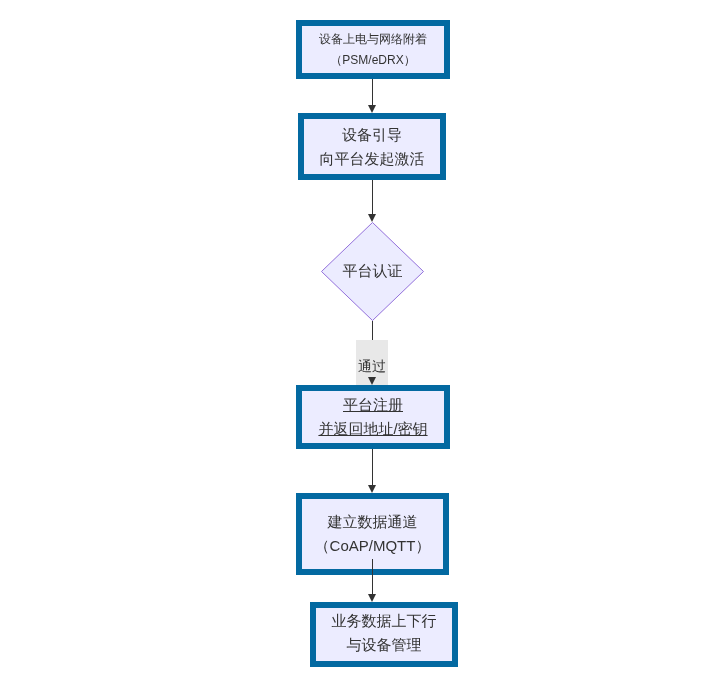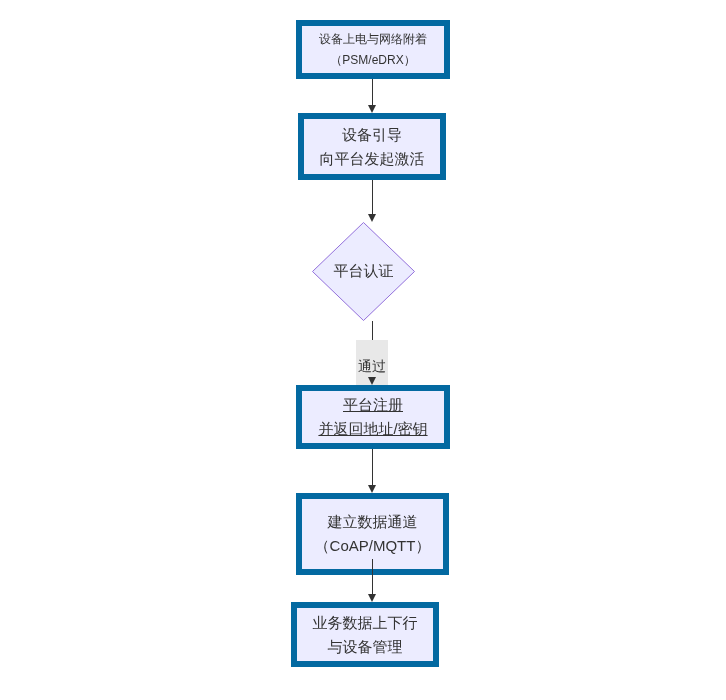--- a/index.html
+++ b/index.html
@@ -41,21 +41,21 @@
   .arrowhead {
     position: absolute;
     width: 0;
     height: 0;
     border-left: 4.5px solid transparent;
     border-right: 4.5px solid transparent;
     border-top: 8px solid #333333;
   }
   .diamond-wrap {
     position: absolute;
-    left: 312px;
+    left: 321px;
     top: 222px;
     width: 103px;
     height: 99px;
   }
   .diamond-wrap svg {
     position: absolute;
     left: 0;
     top: 0;
   }
   .diamond-label {
@@ -80,21 +80,21 @@
     font-size: 14px;
     line-height: 21px;
     padding: 16px 2px;
     white-space: nowrap;
   }
   
   .node-a { left: 296px; top: 20px;  width: 154px; height: 59px; }
   .node-b { left: 298px; top: 113px; width: 148px; height: 67px; }
   .node-d { left: 296px; top: 385px; width: 154px; height: 64px; text-decoration: underline; }
   .node-e { left: 296px; top: 493px; width: 153px; height: 82px; }
-  .node-f { left: 291px; top: 602px; width: 148px; height: 65px; }
+  .node-f { left: 310px; top: 602px; width: 148px; height: 65px; font-family: Liberation Mono, monospace; }
   
   .line-1 { left: 372px; top: 79px;  height: 26px; }
   .head-1 { left: 367.5px; top: 105px; }
   .line-2 { left: 372px; top: 180px; height: 34px; }
   .head-2 { left: 367.5px; top: 214px; }
   .line-3 { left: 372px; top: 321px; height: 56px; }
   .head-3 { left: 367.5px; top: 377px; }
   .line-4 { left: 372px; top: 449px; height: 36px; }
   .head-4 { left: 367.5px; top: 485px; }
   .line-5 { left: 372px; top: 559px; height: 35px; }

